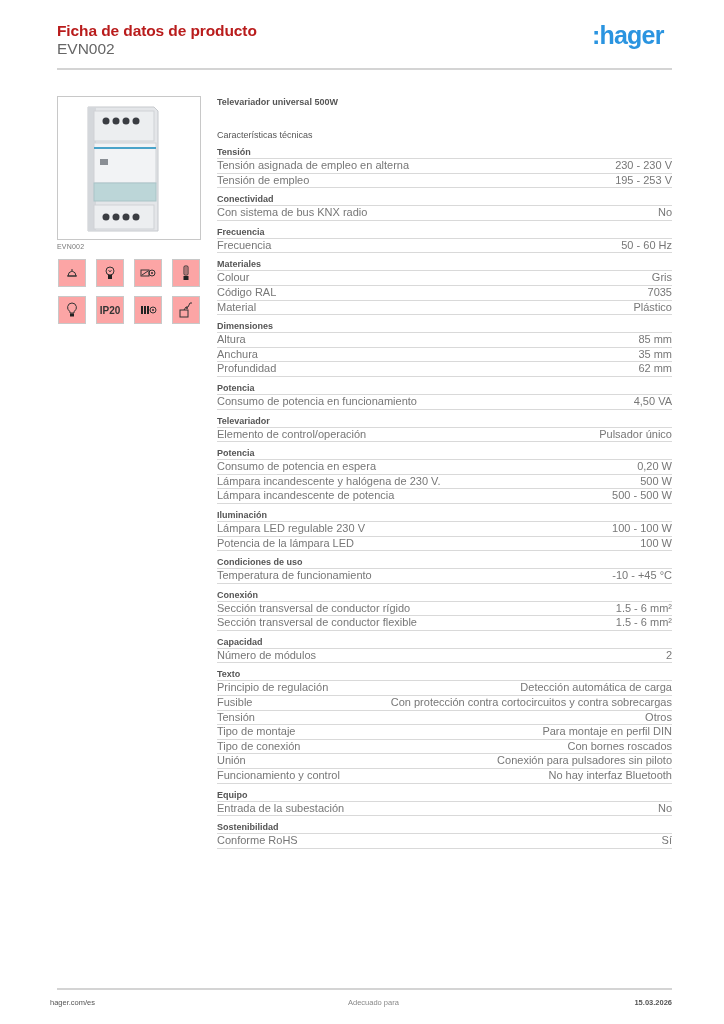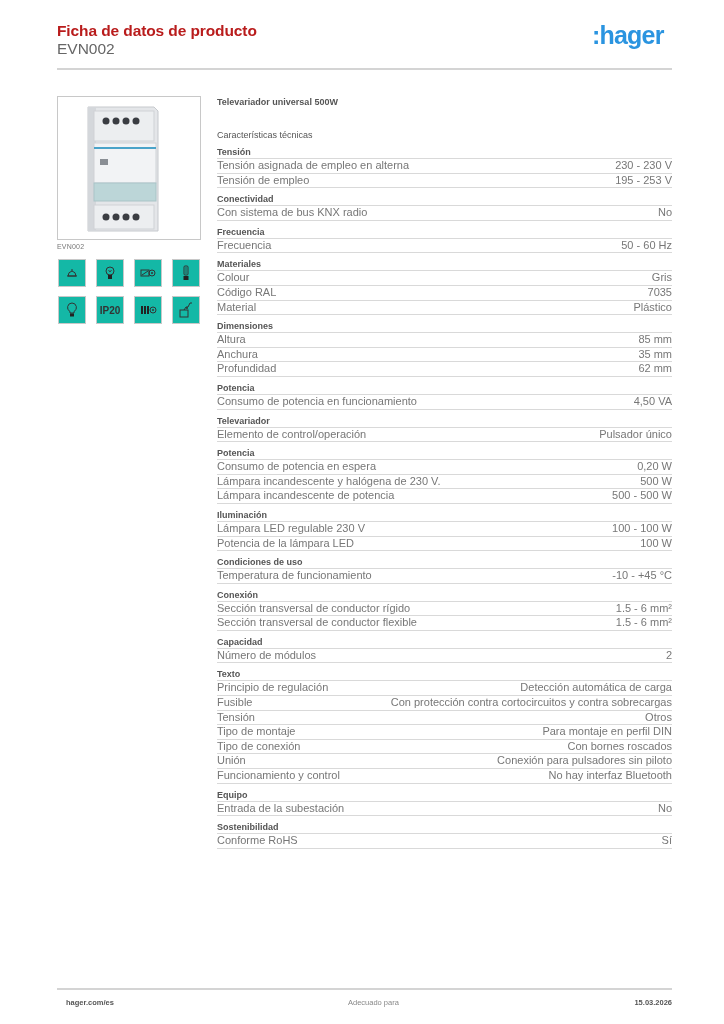--- a/index.html
+++ b/index.html
@@ -8,36 +8,36 @@
 
   .header-title { position: absolute; left: 57px; top: 22px; font-size: 15.5px; font-weight: bold; color: #b91c1c; letter-spacing: -0.1px; }
   .header-sub { position: absolute; left: 57px; top: 40px; font-size: 15.5px; color: #666; }
   .header-line { position: absolute; left: 57px; top: 68px; width: 615px; height: 2px; background: #d4d4d4; }
   .logo { position: absolute; left: 592px; top: 21px; font-size: 25px; font-weight: bold; color: #2a94e0; letter-spacing: -0.8px; }
 
   .product-image { position: absolute; left: 57px; top: 96px; width: 144px; height: 144px; border: 1px solid #c8c8c8; background: #fff; }
   .image-caption { position: absolute; left: 57px; top: 243px; font-size: 7px; color: #777; letter-spacing: 0.2px; }
 
   .icon-grid { position: absolute; left: 58px; top: 259px; display: grid; grid-template-columns: repeat(4, 28px); grid-template-rows: repeat(2, 28px); column-gap: 10px; row-gap: 9px; }
-  .icon-box { width: 28px; height: 28px; border: 1px solid #c8c8c8; display: flex; align-items: center; justify-content: center; background: #14b8a6; }
+  .icon-box { width: 28px; height: 28px; border: 1px solid #c8c8c8; display: flex; align-items: center; justify-content: center; background: #fca5a5; }
   .icon-box svg { width: 18px; height: 18px; }
   .ip-text { font-size: 10px; font-weight: bold; color: #333; }
 
   .content { position: absolute; left: 217px; top: 96px; width: 455px; }
   .product-name { font-size: 9px; font-weight: bold; color: #555; height: 12px; line-height: 12px; }
   .section-heading { font-size: 9px; font-weight: normal; color: #555; margin-top: 21px; height: 12px; line-height: 12px; }
 
   .group { margin-top: 5px; }
   .group-title { font-size: 9px; font-weight: bold; color: #555; height: 13px; line-height: 12px; border-bottom: 1.5px solid #d9d9d9; }
   .row { display: flex; justify-content: space-between; font-size: 11px; color: #777; height: 14.6px; line-height: 13.5px; border-bottom: 1.5px solid #d9d9d9; }
   .row .label { white-space: nowrap; }
   .row .value { white-space: nowrap; text-align: right; }
 
   .footer-line { position: absolute; left: 57px; top: 988px; width: 615px; height: 1.5px; background: #d4d4d4; }
-  .footer-left { position: absolute; left: 66px; top: 998px; font-size: 7.5px; font-weight: bold; color: #555; }
+  .footer-left { position: absolute; left: 50px; top: 998px; font-size: 7.5px; font-weight: normal; color: #555; }
   .footer-center { position: absolute; left: 348px; top: 998px; font-size: 7.5px; color: #888; }
   .footer-right { position: absolute; right: 52px; top: 998px; font-size: 7.5px; font-weight: bold; color: #555; }
 </style>
 </head>
 <body>
 
 <div class="header-title">Ficha de datos de producto</div>
 <div class="header-sub">EVN002</div>
 <div class="logo">:hager</div>
 <div class="header-line"></div>

